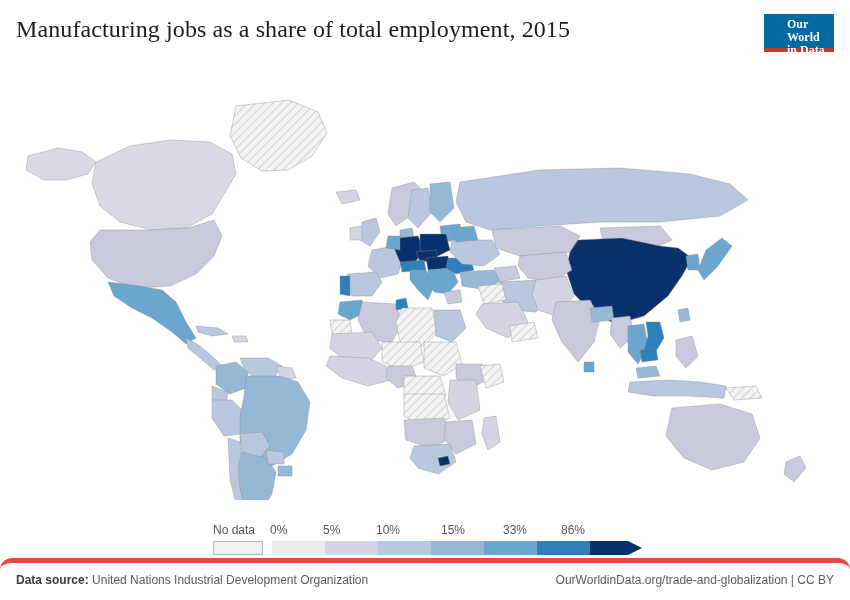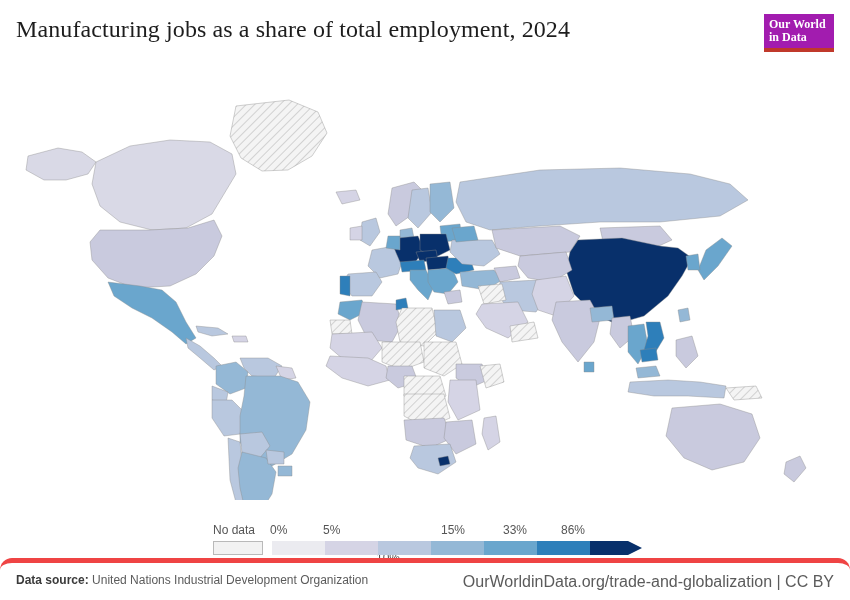--- a/index.html
+++ b/index.html
@@ -33,27 +33,27 @@
     color: #1d1d1d;
     letter-spacing: 0.1px;
     white-space: nowrap;
   }
   .owid-logo {
     position: absolute;
     right: 16px;
     top: 14px;
     width: 70px;
     height: 38px;
-    background: #a21caf;
+    background: #0369a1;
     color: #ffffff;
     font-family: "Liberation Serif", serif;
     font-weight: 700;
     font-size: 12px;
     line-height: 13px;
-    padding: 4px 5px 0 5px;
+    padding: 4px 5px 0 23px;
     box-sizing: border-box;
     border-bottom: 4px solid #c0392b;
   }
   .owid-logo span { display: block; }
 
   
   .map-wrap {
     position: absolute;
     left: 0;
     top: 70px;
@@ -140,35 +140,35 @@
     color: #5b5b5b;
   }
   .footer-left b {
     color: #3b3b3b;
     font-weight: 700;
   }
   .footer-right {
     position: absolute;
     right: 16px;
     top: 10px;
-    font-size: 16px;
+    font-size: 12px;
     color: #5b5b5b;
     text-align: right;
   }
   .footer-right a {
     color: #5b5b5b;
     text-decoration: none;
   }
 </style>
 </head>
 <body>
 
 <div id="page">
 
-  <div class="title">Manufacturing jobs as a share of total employment, 2024</div>
+  <div class="title">Manufacturing jobs as a share of total employment, 2015</div>
 
   <div class="owid-logo">
     <span>Our World</span>
     <span>in Data</span>
   </div>
 
   <div class="map-wrap">
     <svg viewBox="0 0 850 430" xmlns="http://www.w3.org/2000/svg">
       <defs>
         <pattern id="hatch" width="6" height="6" patternTransform="rotate(45)" patternUnits="userSpaceOnUse">
@@ -281,21 +281,21 @@
       <path fill="#c9cade" d="M786,392 L800,386 L806,398 L794,412 L784,404 Z"></path>
     </svg>
   </div>
 
   <div class="legend">
     <div class="legend-nodata-label">No data</div>
     <div class="legend-nodata-swatch"></div>
 
     <div class="legend-tick" style="left:272px;">0%</div>
     <div class="legend-tick" style="left:325px;">5%</div>
-    <div class="legend-tick" style="left:378px;margin-top:28px;">10%</div>
+    <div class="legend-tick" style="left:378px;">10%</div>
     <div class="legend-tick" style="left:443px;text-align:right;">15%</div>
     <div class="legend-tick" style="left:505px;">33%</div>
     <div class="legend-tick" style="left:563px;">86%</div>
 
     <div class="legend-bar">
       <div class="legend-bin" style="background:#ebebf0"></div>
       <div class="legend-bin" style="background:#d5d4e5"></div>
       <div class="legend-bin" style="background:#b9c8df"></div>
       <div class="legend-bin" style="background:#94b8d6"></div>
       <div class="legend-bin" style="background:#6aa6cd"></div>

